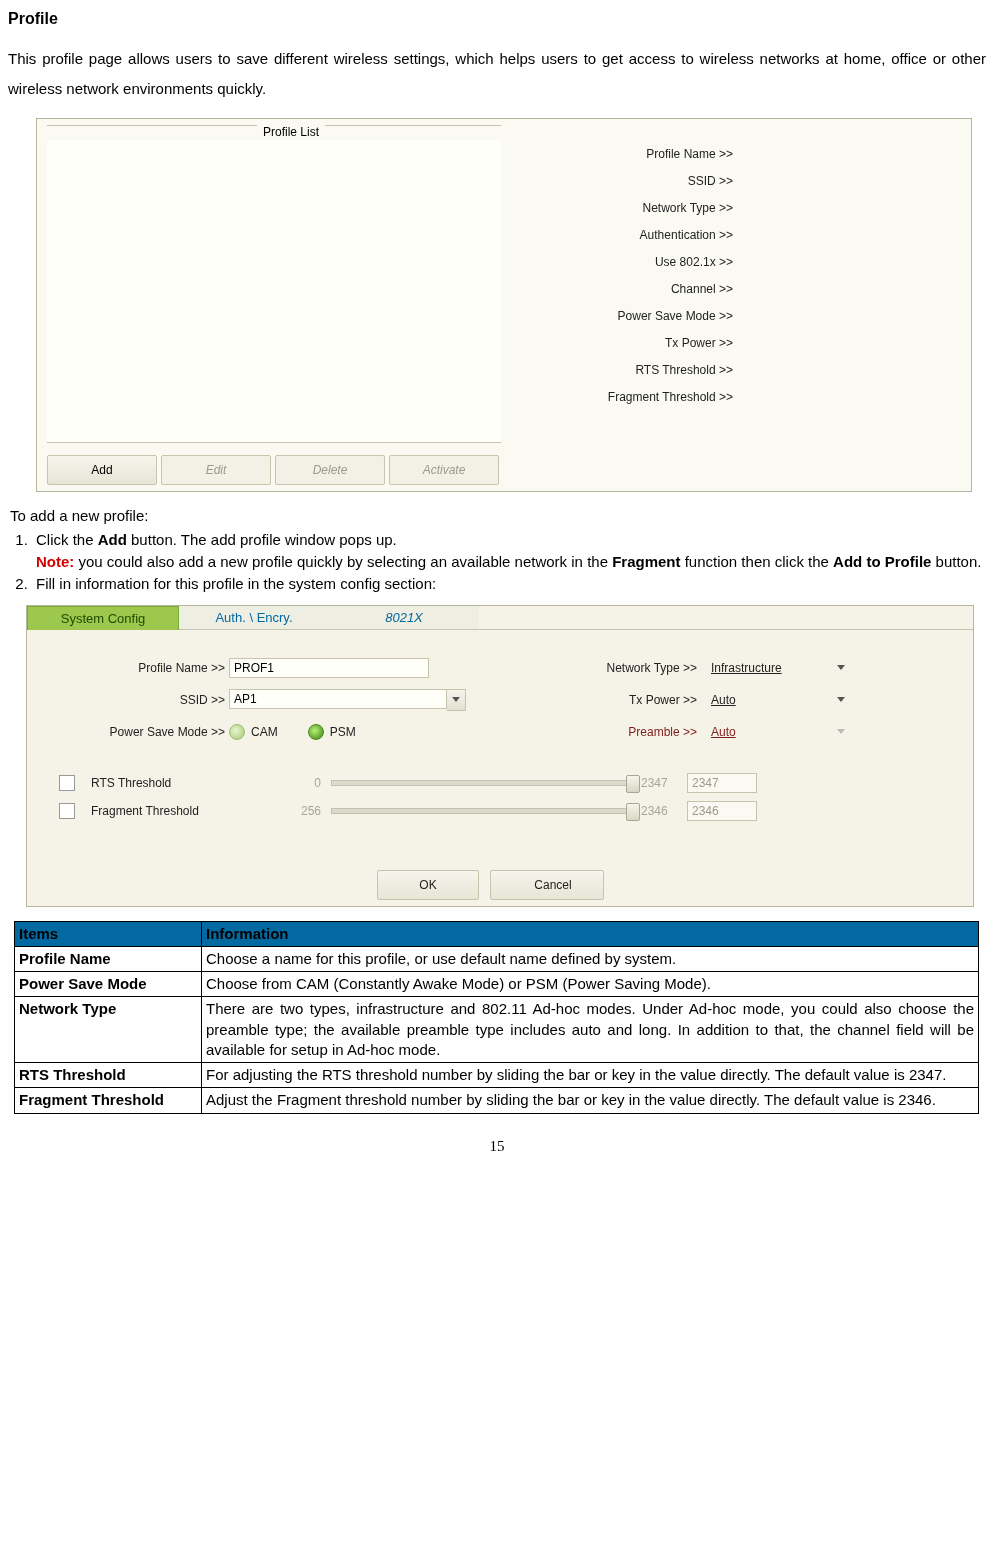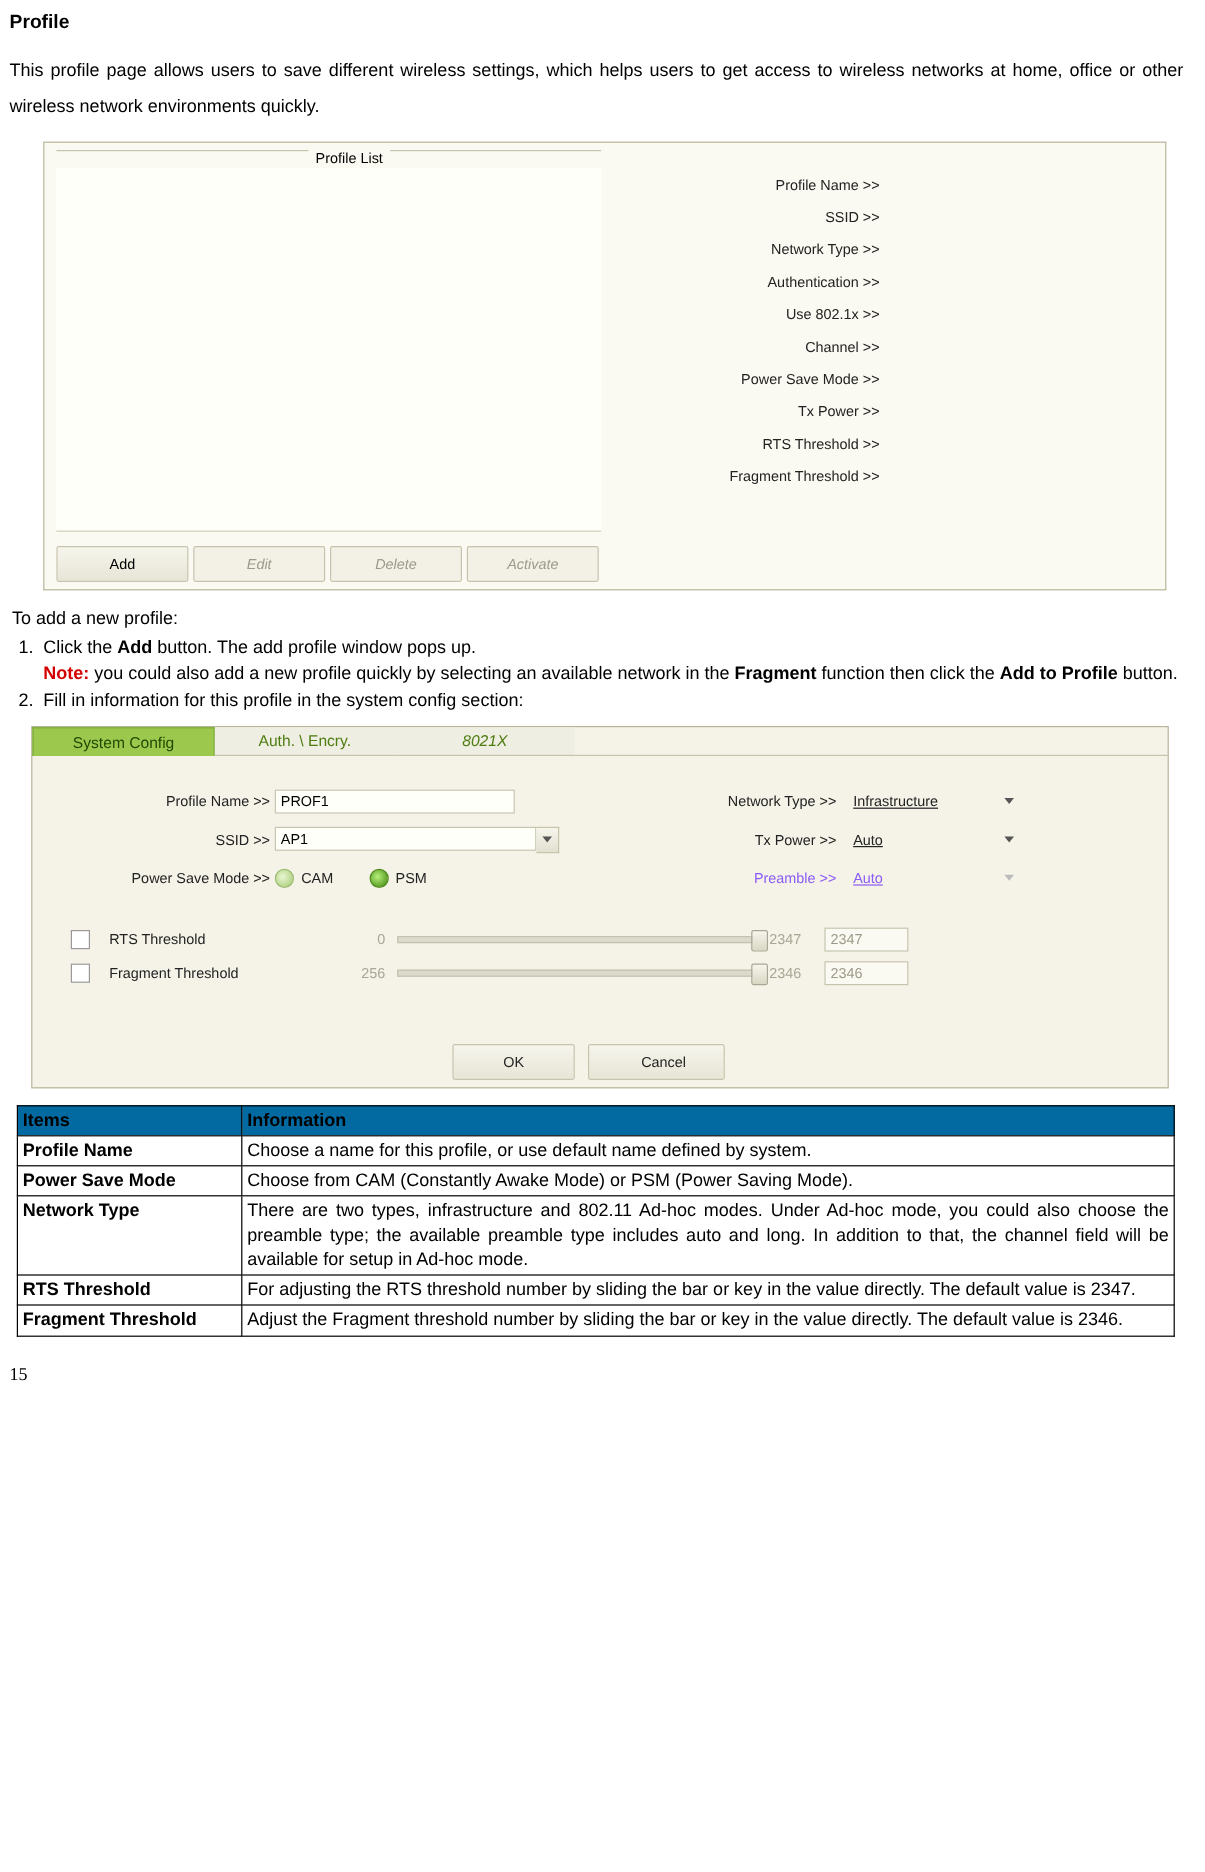--- a/index.html
+++ b/index.html
@@ -129,21 +129,21 @@
   .tabs {
     display: flex;
     height: 24px;
   }
   .tab {
     width: 150px;
     text-align: center;
     line-height: 24px;
     font-size: 13px;
     border-bottom: 1px solid #c7c4ae;
-    color: #4d7c0f;
+    color: #0369a1;
     font-style: italic;
     background: #efeee2;
   }
   .tab.active {
     background: #9dc84e;
     color: #214b00;
     font-style: normal;
     border: 1px solid #7aa93a;
     border-bottom: none;
   }
@@ -319,21 +319,21 @@
     background: #0369a1;
     font-weight: bold;
   }
   table.info td.item {
     font-weight: bold;
     width: 178px;
   }
   table.info td.desc { text-align: justify; }
 
   .pagenum {
-    text-align: left;
+    text-align: center;
     font-family: "Times New Roman", serif;
     font-size: 15px;
     margin-top: 22px;
   }
 </style>
 </head>
 <body>
 
 <h2>Profile</h2>
 
@@ -416,21 +416,21 @@
       <div class="row">
         <div class="lbl" style="width:140px;">Network Type &gt;&gt;</div>
         <span class="rsel">Infrastructure</span>
         <span class="caret" style="margin-left:6px;"></span>
       </div>
       <div class="row">
         <div class="lbl" style="width:140px;">Tx Power &gt;&gt;</div>
         <span class="rsel">Auto</span>
         <span class="caret" style="margin-left:6px;"></span>
       </div>
-      <div class="row" style="color:#8b5cf6;">
+      <div class="row" style="color:#7f1d1d;">
         <div class="lbl" style="width:140px;">Preamble &gt;&gt;</div>
         <span class="rsel">Auto</span>
         <span class="caret" style="margin-left:6px;border-top-color:#bbb;"></span>
       </div>
     </div>
 
     <div class="sliderrow" style="top:140px;">
       <span class="cbox"></span>
       <span class="thlbl">RTS Threshold</span>
       <span class="num">0</span>

